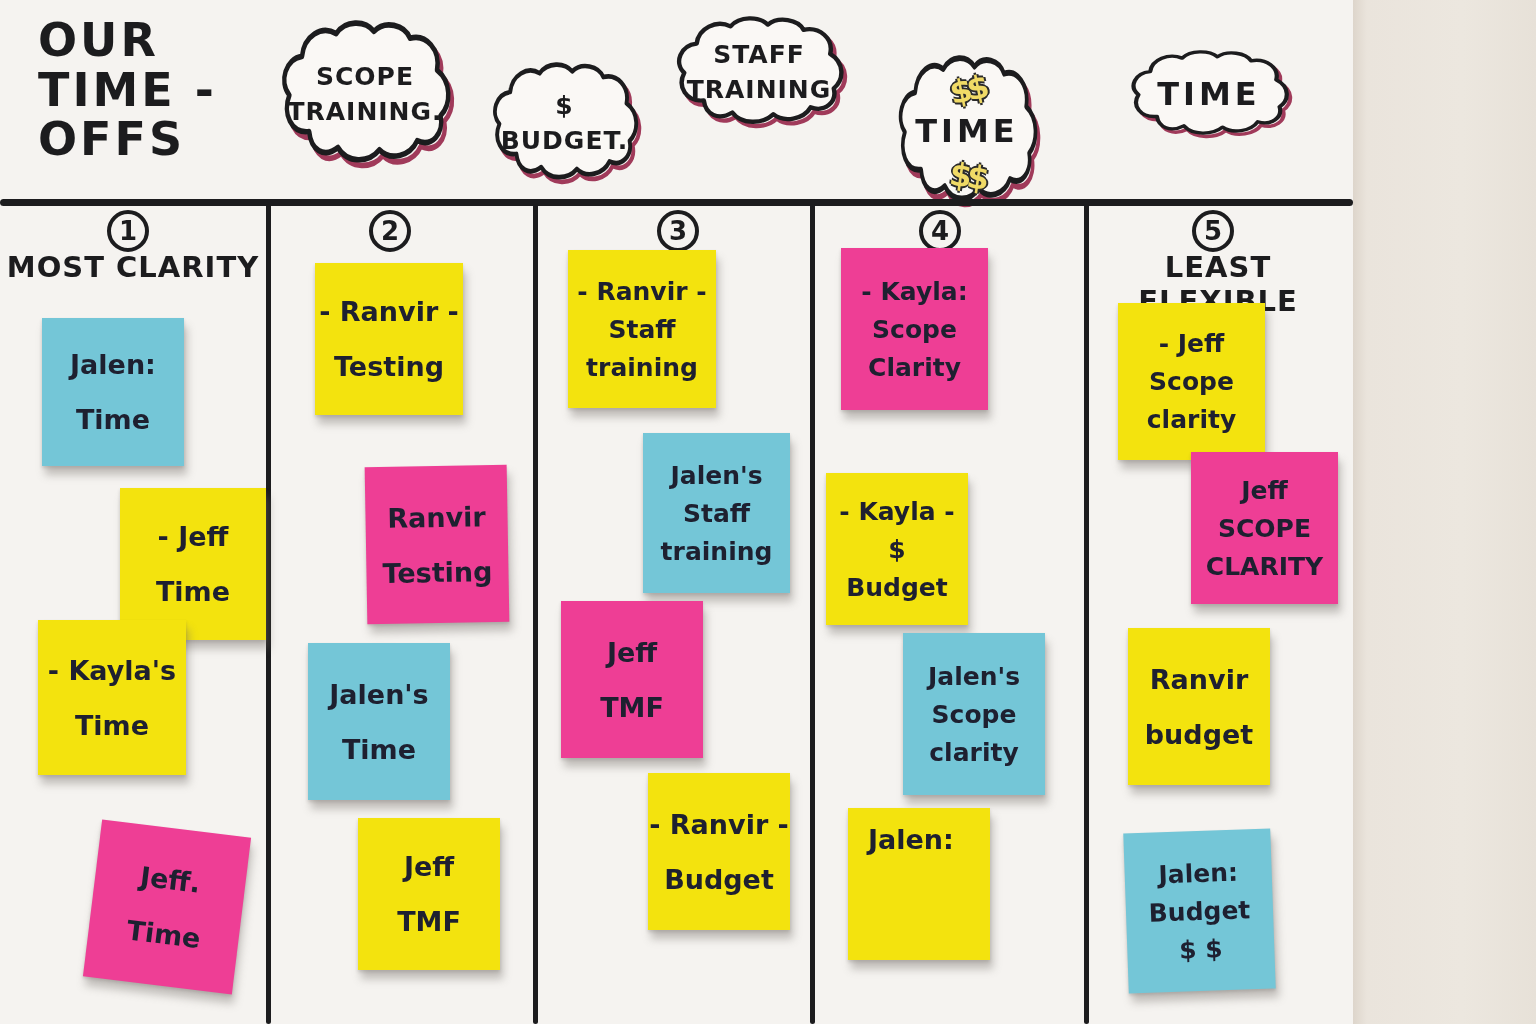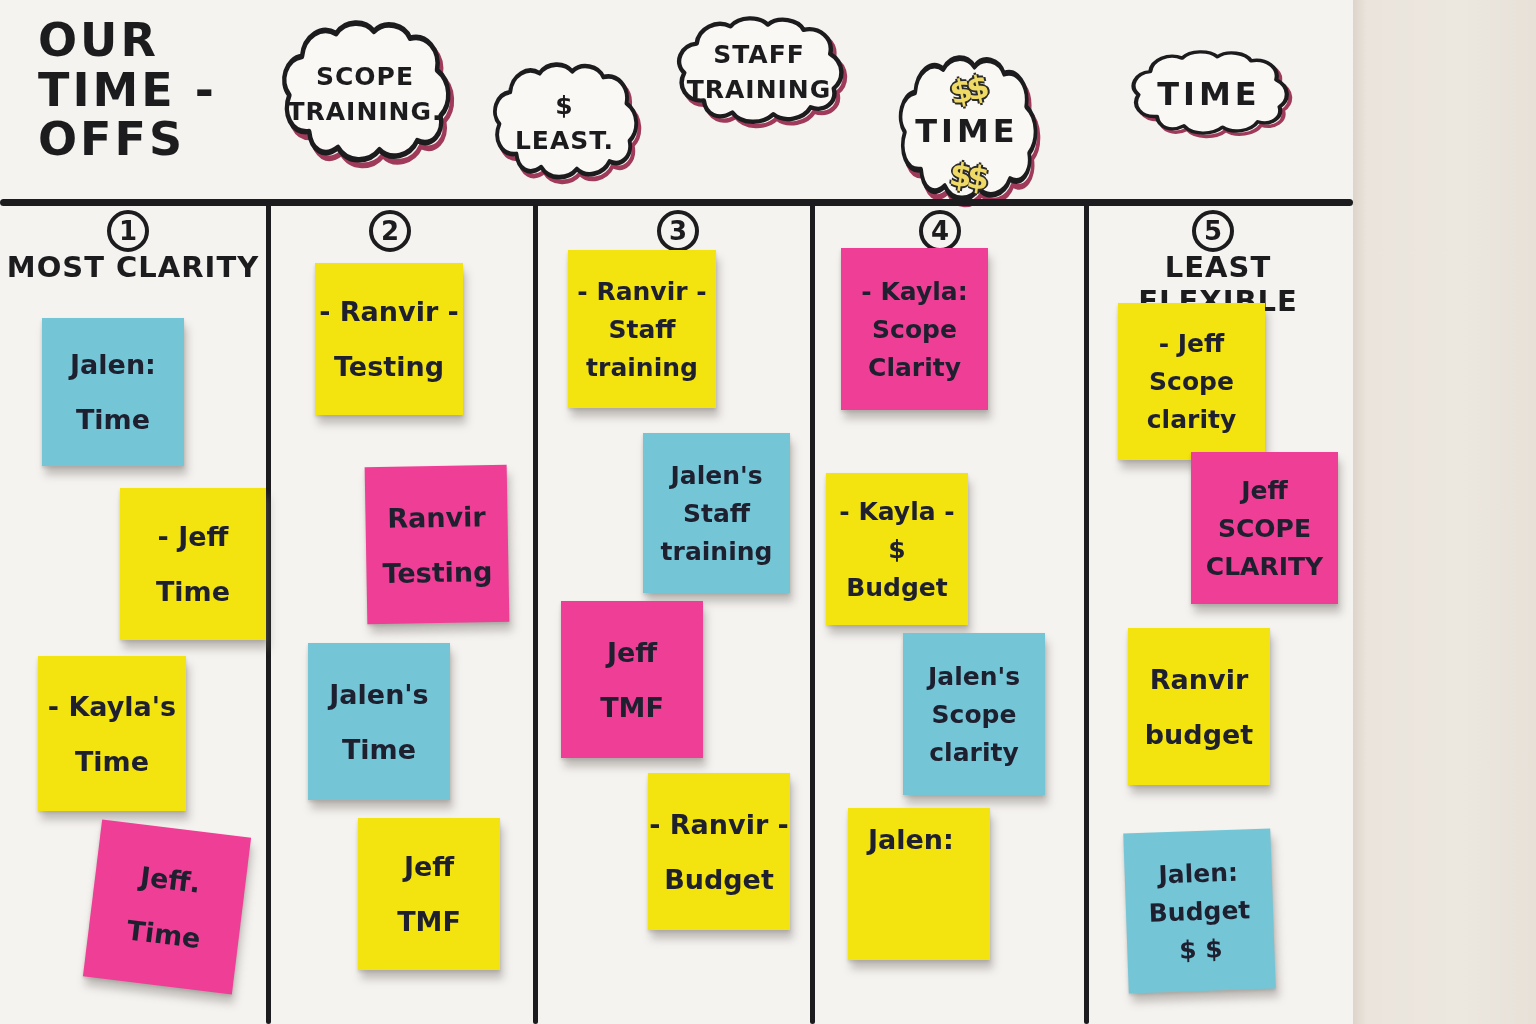--- a/index.html
+++ b/index.html
@@ -77,21 +77,21 @@
     </div>
   </div>
 
   <div class="cloud" style="left:487px;top:62px;width:155px;height:122px">
     <svg viewBox="0 0 200 130" preserveAspectRatio="none">
       <path class="cloud-shadow" transform="translate(4,5)" d="M38 98 C18 100 8 82 16 66 C4 54 12 34 30 32 C32 14 52 4 68 12 C78 0 100 0 110 10 C122 0 144 4 150 16 C168 12 184 26 180 44 C196 54 196 74 184 84 C188 100 174 112 158 106 C150 120 128 124 116 114 C104 126 80 126 70 112 C54 122 40 114 38 98 Z"></path>
       <path class="cloud-main" d="M38 98 C18 100 8 82 16 66 C4 54 12 34 30 32 C32 14 52 4 68 12 C78 0 100 0 110 10 C122 0 144 4 150 16 C168 12 184 26 180 44 C196 54 196 74 184 84 C188 100 174 112 158 106 C150 120 128 124 116 114 C104 126 80 126 70 112 C54 122 40 114 38 98 Z"></path>
     </svg>
     <div class="cloud-text">
       <span>$</span>
-      <span>LEAST.</span>
+      <span>BUDGET.</span>
     </div>
   </div>
 
   <div class="cloud" style="left:670px;top:16px;width:178px;height:112px">
     <svg viewBox="0 0 200 130" preserveAspectRatio="none">
       <path class="cloud-shadow" transform="translate(4,5)" d="M38 98 C18 100 8 82 16 66 C4 54 12 34 30 32 C32 14 52 4 68 12 C78 0 100 0 110 10 C122 0 144 4 150 16 C168 12 184 26 180 44 C196 54 196 74 184 84 C188 100 174 112 158 106 C150 120 128 124 116 114 C104 126 80 126 70 112 C54 122 40 114 38 98 Z"></path>
       <path class="cloud-main" d="M38 98 C18 100 8 82 16 66 C4 54 12 34 30 32 C32 14 52 4 68 12 C78 0 100 0 110 10 C122 0 144 4 150 16 C168 12 184 26 180 44 C196 54 196 74 184 84 C188 100 174 112 158 106 C150 120 128 124 116 114 C104 126 80 126 70 112 C54 122 40 114 38 98 Z"></path>
     </svg>
     <div class="cloud-text">
       <span>STAFF</span>
@@ -147,21 +147,21 @@
   <div class="col-label" style="left:1090px;top:250px;width:256px">LEAST FLEXIBLE</div>
 
   <div class="note blue" style="left:42px;top:318px;width:142px;height:148px">
     <span class="nl">Jalen:</span>
     <span class="nl">Time</span>
   </div>
   <div class="note yellow" style="left:120px;top:488px;width:146px;height:152px">
     <span class="nl">- Jeff</span>
     <span class="nl">Time</span>
   </div>
-  <div class="note yellow" style="left:38px;top:656px;width:148px;height:155px">
+  <div class="note yellow" style="left:38px;top:620px;width:148px;height:155px">
     <span class="nl">- Kayla's</span>
     <span class="nl">Time</span>
   </div>
   <div class="note pink" style="left:92px;top:828px;width:150px;height:158px;--rot:7deg">
     <span class="nl">Jeff.</span>
     <span class="nl">Time</span>
   </div>
 
   <div class="note yellow" style="left:315px;top:263px;width:148px;height:152px">
     <span class="nl">- Ranvir -</span>

